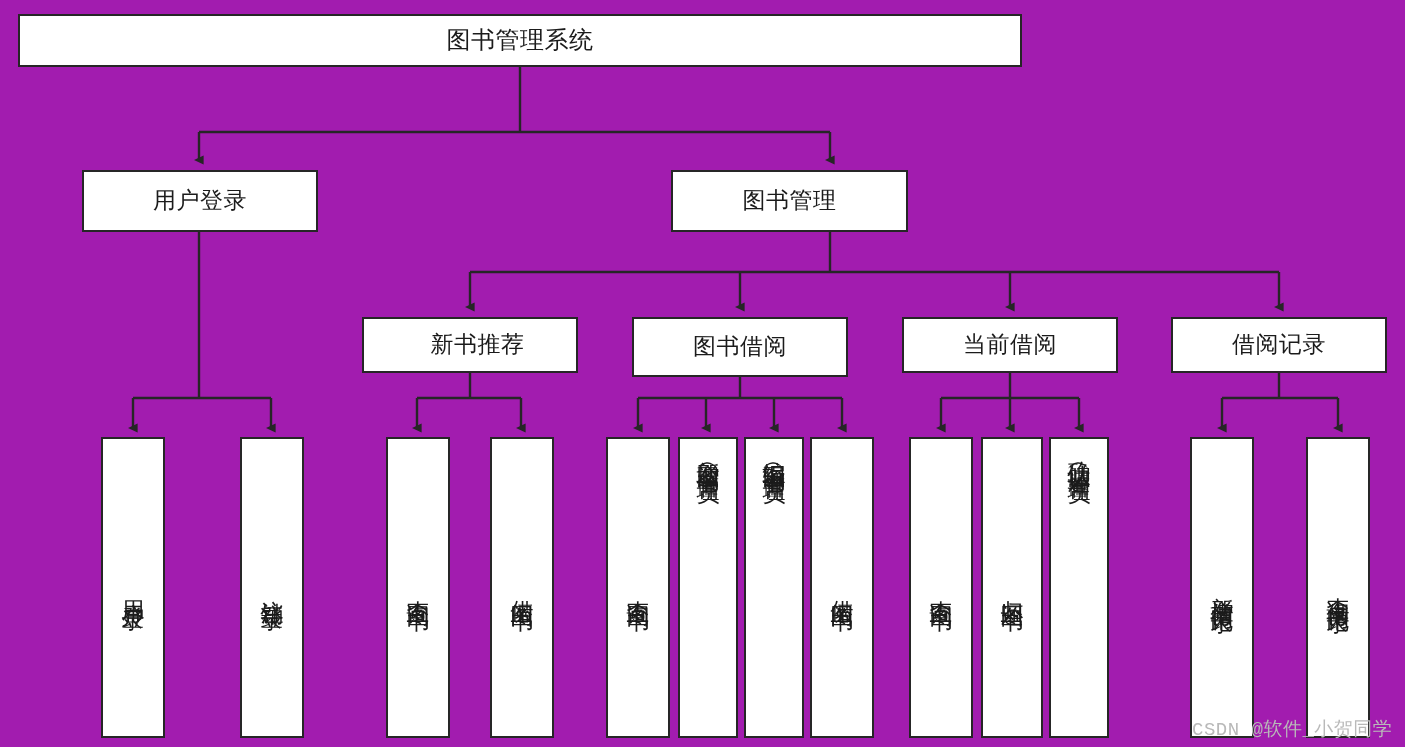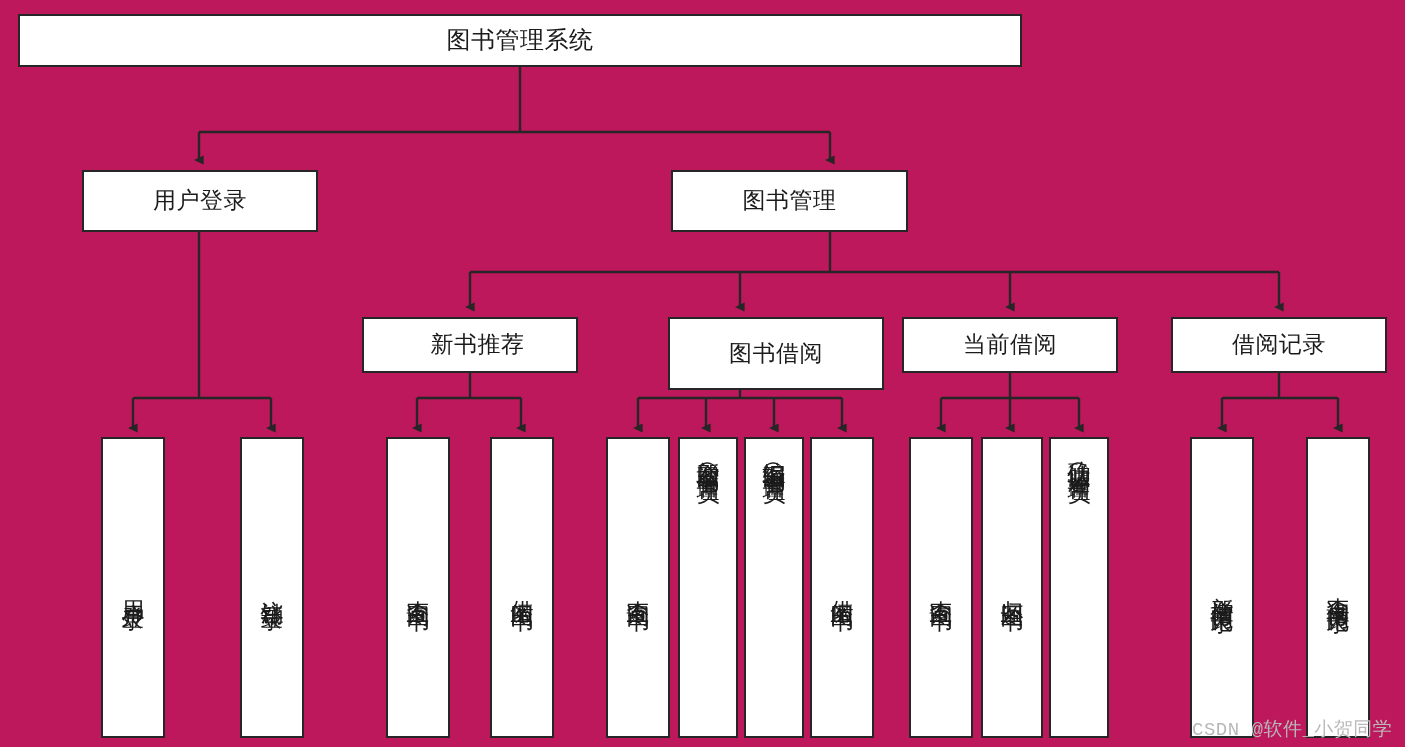--- a/index.html
+++ b/index.html
@@ -7,21 +7,21 @@
     padding: 0;
     background: #ffffff;
   }
   body {
     font-family: "DejaVu Sans", "Liberation Sans", sans-serif;
   }
   #stage {
     position: relative;
     width: 1405px;
     height: 747px;
-    background: #be185d;
+    background: #a21caf;
     overflow: hidden;
   }
   #wires {
     position: absolute;
     left: 0;
     top: 0;
     width: 1405px;
     height: 747px;
     pointer-events: none;
   }
@@ -129,21 +129,21 @@
   <div class="node" style="left:82px; top:170px; width:236px; height:62px;">
     <span class="label">用户登录</span>
   </div>
   <div class="node" style="left:671px; top:170px; width:237px; height:62px;">
     <span class="label">图书管理</span>
   </div>
 
   <div class="node" style="left:362px; top:317px; width:216px; height:56px;padding-left:15px;">
     <span class="label">新书推荐</span>
   </div>
-  <div class="node" style="left:668px; top:317px; width:216px; height:73px;">
+  <div class="node" style="left:632px; top:317px; width:216px; height:60px;">
     <span class="label">图书借阅</span>
   </div>
   <div class="node" style="left:902px; top:317px; width:216px; height:56px;">
     <span class="label">当前借阅</span>
   </div>
   <div class="node" style="left:1171px; top:317px; width:216px; height:56px;">
     <span class="label">借阅记录</span>
   </div>
 
   <div class="node leaf vertical center-v" style="left:101px; top:437px; width:64px; height:301px;">

